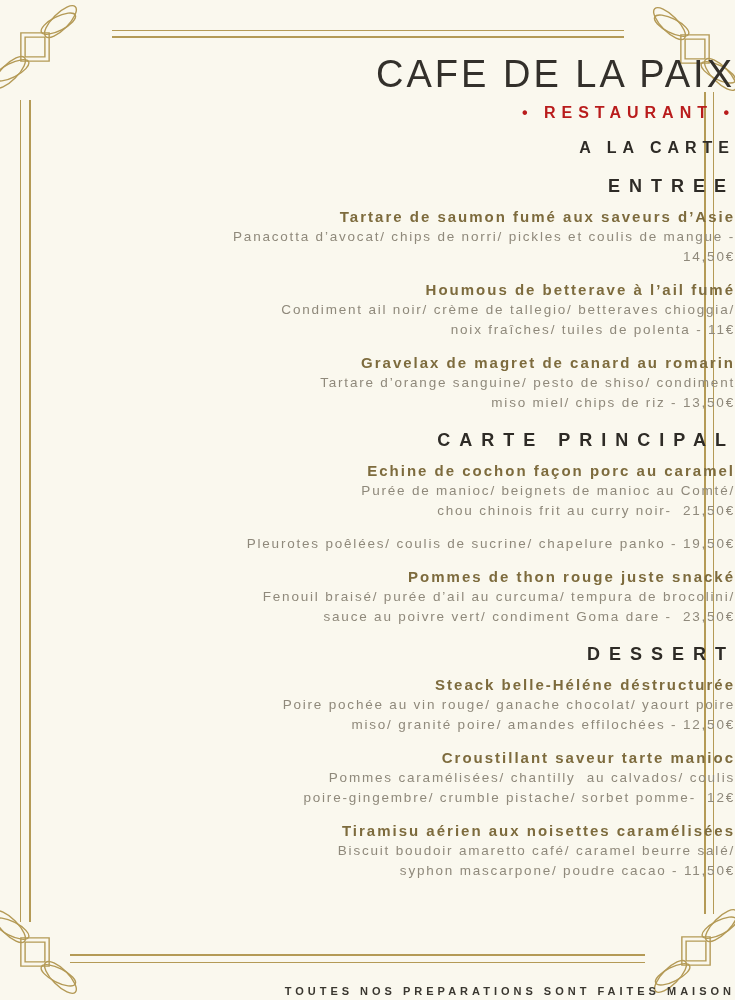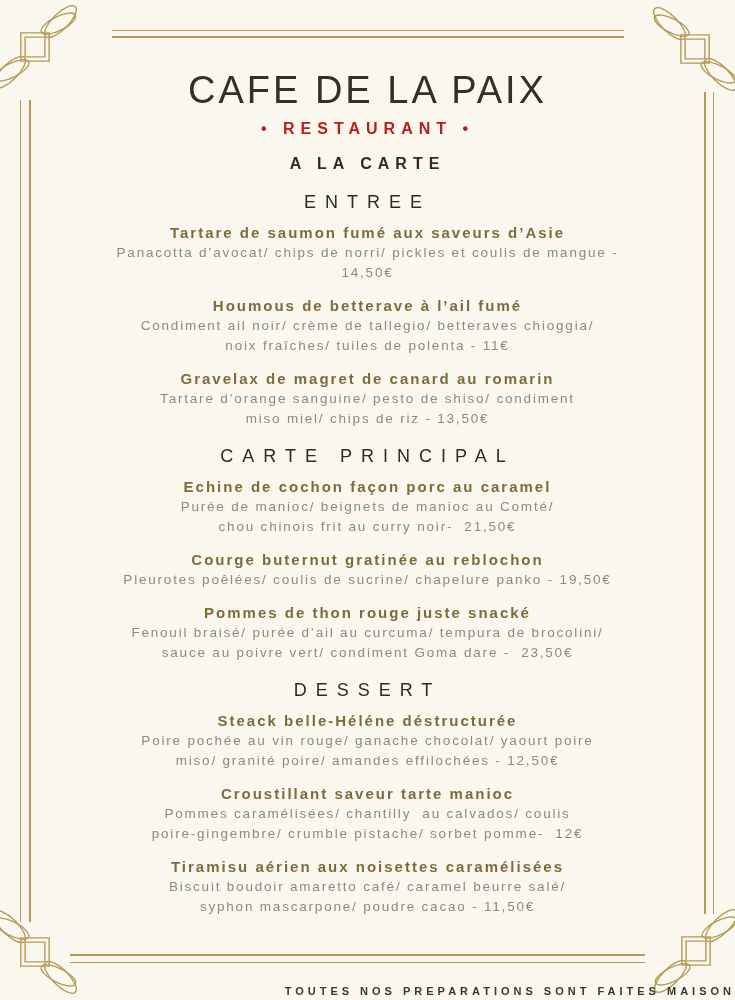--- a/index.html
+++ b/index.html
@@ -22,38 +22,37 @@
   .line-right-inner{left:704px;top:92px;width:2px;height:822px;}
   
   .ornament{position:absolute;width:110px;height:110px;}
   .orn-tl{left:-20px;top:-8px;}
   .orn-tr{right:-15px;top:-6px;transform:scaleX(-1);}
   .orn-bl{left:-20px;bottom:-7px;transform:scaleY(-1);}
   .orn-br{right:-16px;bottom:-6px;transform:scale(-1,-1);}
   
   .content{
     position:absolute;left:0;right:0;top:52px;
-    text-align:center;
-    margin-top:16px;
+    text-align:right;
   }
   .menu-title{
     font-size:38px;line-height:44px;letter-spacing:3px;
     color:#33302b;font-weight:400;
   }
   .menu-subtitle{
     margin-top:6px;font-size:16px;line-height:22px;letter-spacing:6px;
     color:#b91c1c;font-weight:700;
   }
   .menu-tagline{
     margin-top:13px;font-size:16px;line-height:22px;letter-spacing:6px;
     color:#2e2b26;font-weight:700;
   }
   .section-heading{
     margin:16px 0 10px 0;font-size:18px;line-height:22px;letter-spacing:9px;
-    color:#2e2b26;font-weight:400;
+    color:#2e2b26;font-weight:700;
   }
   .menu-item{margin-bottom:13px;}
   .item-name{
     font-size:15px;line-height:20px;letter-spacing:2px;
     color:#7d6b3d;font-weight:700;
   }
   .desc-line{
     font-size:13.5px;line-height:20px;letter-spacing:1.8px;
     color:#8f897b;white-space:pre-wrap;
   }
@@ -149,21 +148,20 @@
       <div class="desc-line">miso miel/ chips de riz - 13,50€</div>
     </div>
 
     <div class="section-heading">CARTE PRINCIPAL</div>
     <div class="menu-item">
       <div class="item-name">Echine de cochon façon porc au caramel</div>
       <div class="desc-line">Purée de manioc/ beignets de manioc au Comté/</div>
       <div class="desc-line">chou chinois frit au curry noir-  21,50€</div>
     </div>
     <div class="menu-item">
-      <div class="item-name">Courge buternut gratinée au reblochon</div>
       <div class="desc-line">Pleurotes poêlées/ coulis de sucrine/ chapelure panko - 19,50€</div>
     </div>
     <div class="menu-item">
       <div class="item-name">Pommes de thon rouge juste snacké</div>
       <div class="desc-line">Fenouil braisé/ purée d’ail au curcuma/ tempura de brocolini/</div>
       <div class="desc-line">sauce au poivre vert/ condiment Goma dare -  23,50€</div>
     </div>
 
     <div class="section-heading">DESSERT</div>
     <div class="menu-item">

